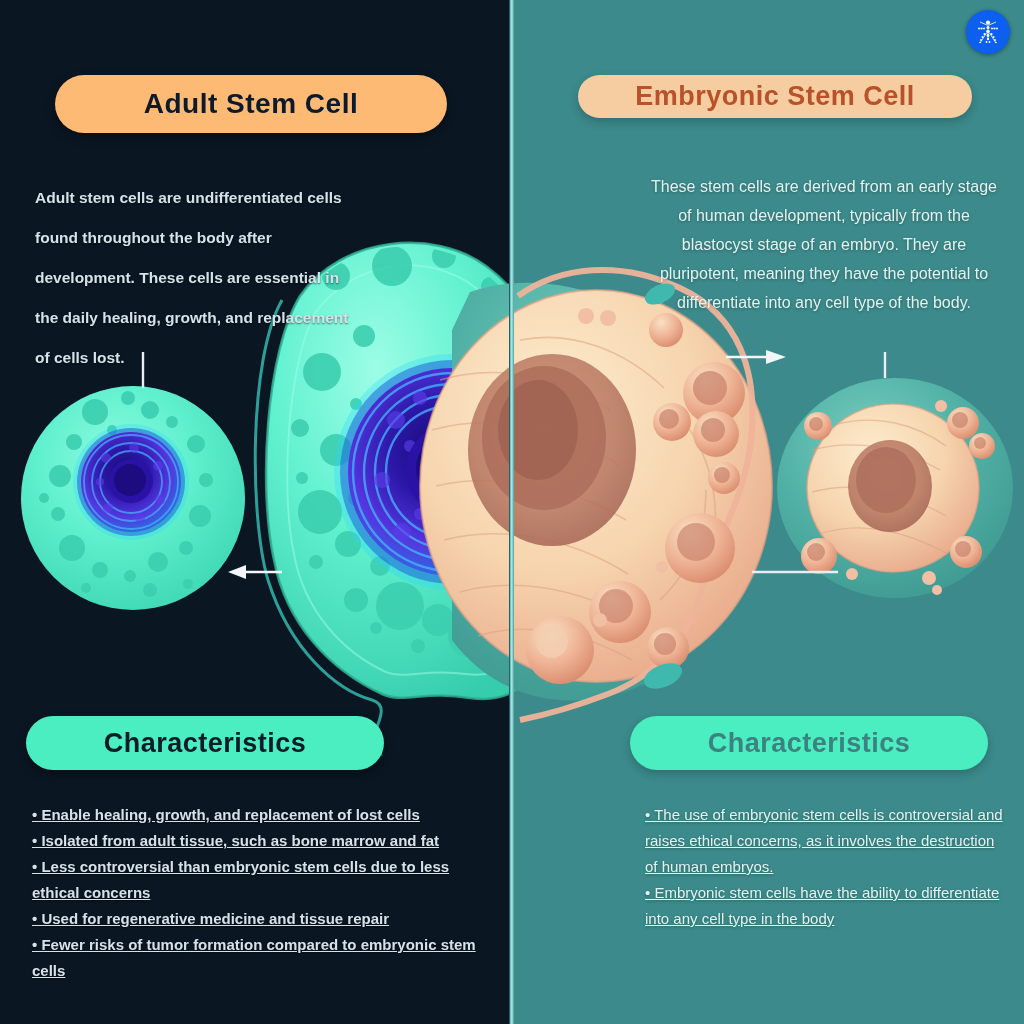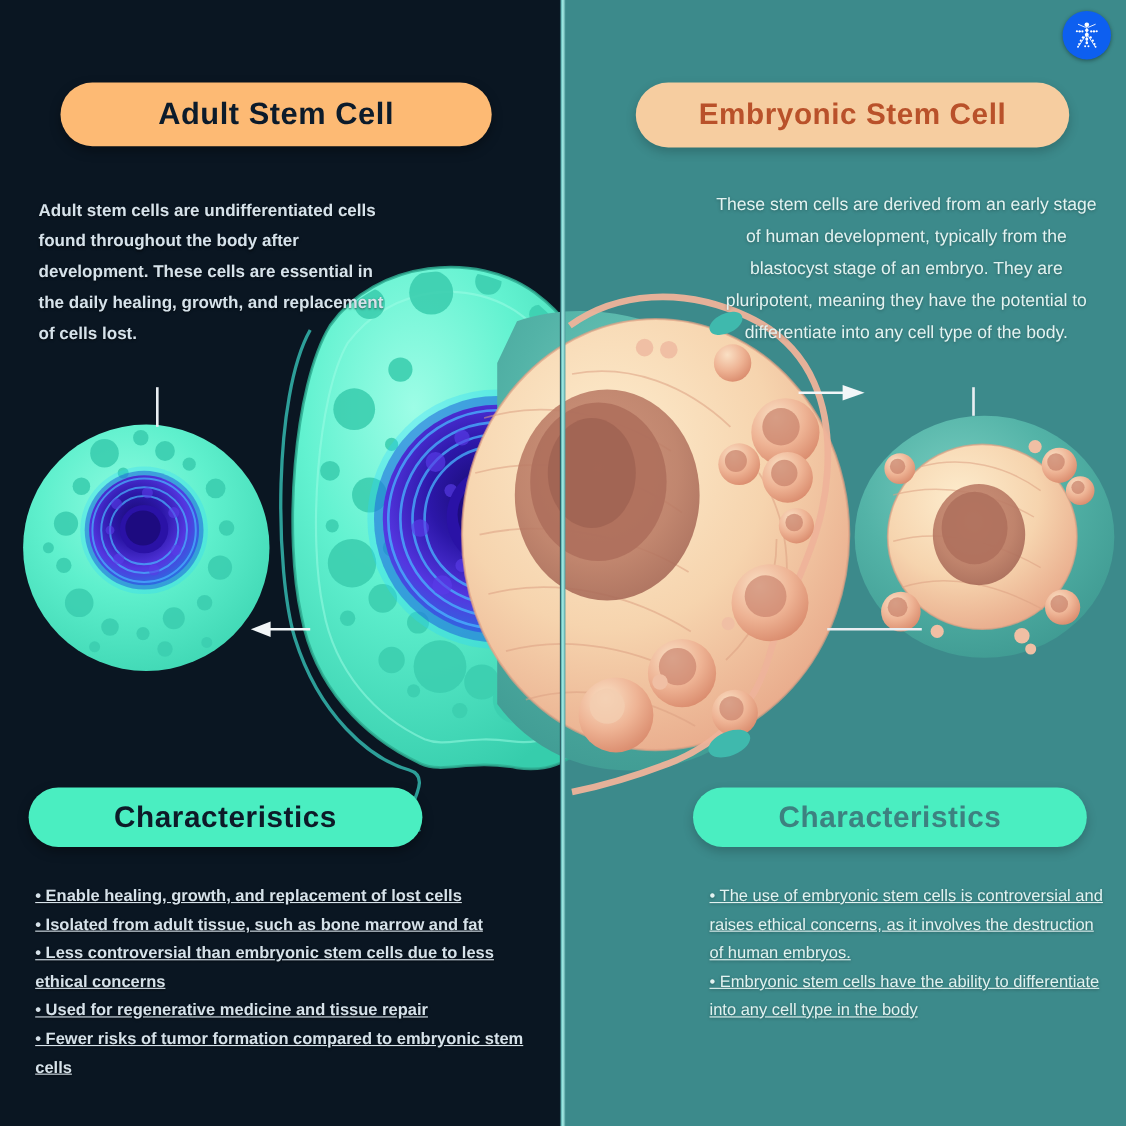--- a/index.html
+++ b/index.html
@@ -50,21 +50,21 @@
   #title-left {
     left: 55px; top: 75px;
     width: 392px; height: 58px;
     background: #fdba74;
     color: #0c1b2b;
     font-size: 28px;
     box-shadow: 0 4px 10px rgba(0,0,0,0.35);
   }
   #title-right {
     left: 578px; top: 75px;
-    width: 394px; height: 59px;
+    width: 394px; height: 43px;
     background: #f6cda0;
     color: #b9512a;
     font-size: 27px;
     box-shadow: 0 4px 10px rgba(0,0,0,0.20);
   }
   #char-pill-left {
     left: 26px; top: 716px;
     width: 358px; height: 54px;
     background: #4aeec1;
     color: #0d1a28;
@@ -77,21 +77,21 @@
     background: #4aeec1;
     color: #3d8180;
     font-size: 27px;
     box-shadow: 0 4px 10px rgba(0,0,0,0.20);
   }
 
   
   .desc {
     position: absolute;
     font-size: 15.5px;
-    line-height: 28px;
+    line-height: 40px;
     font-weight: bold;
   }
   #desc-left {
     left: 35px; top: 178px;
     width: 330px;
     color: #d6e2ea;
     text-align: left;
     text-shadow: 0 1px 2px rgba(0,0,0,0.55);
   }
   #desc-right {

